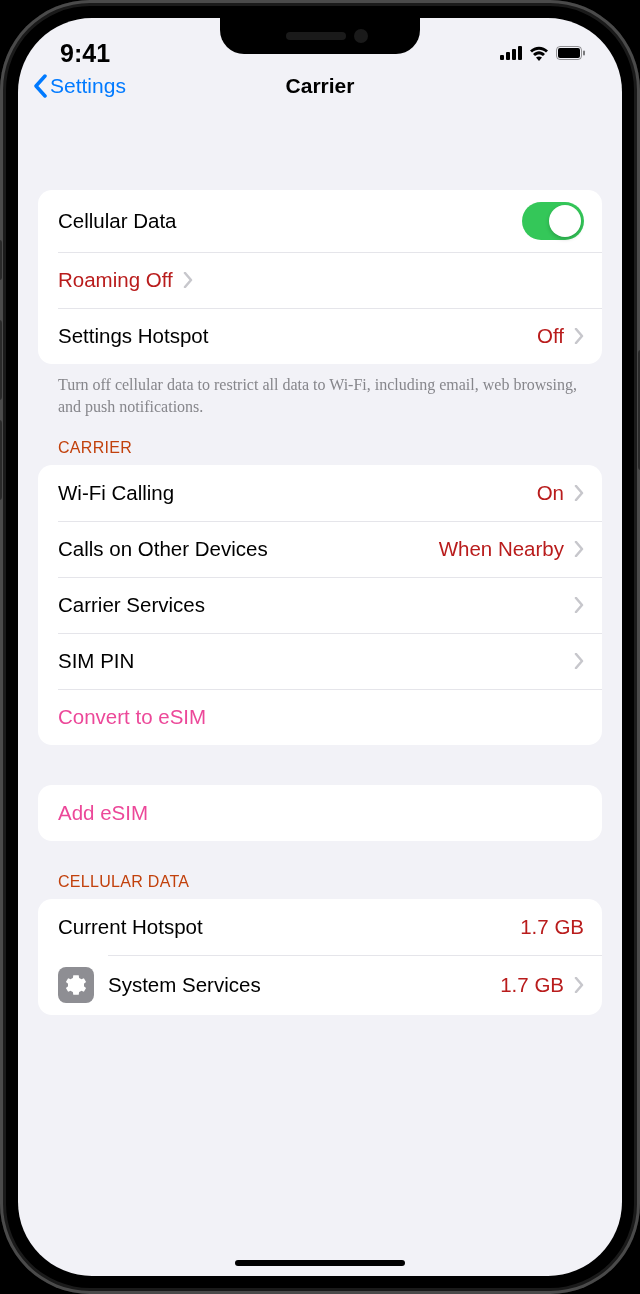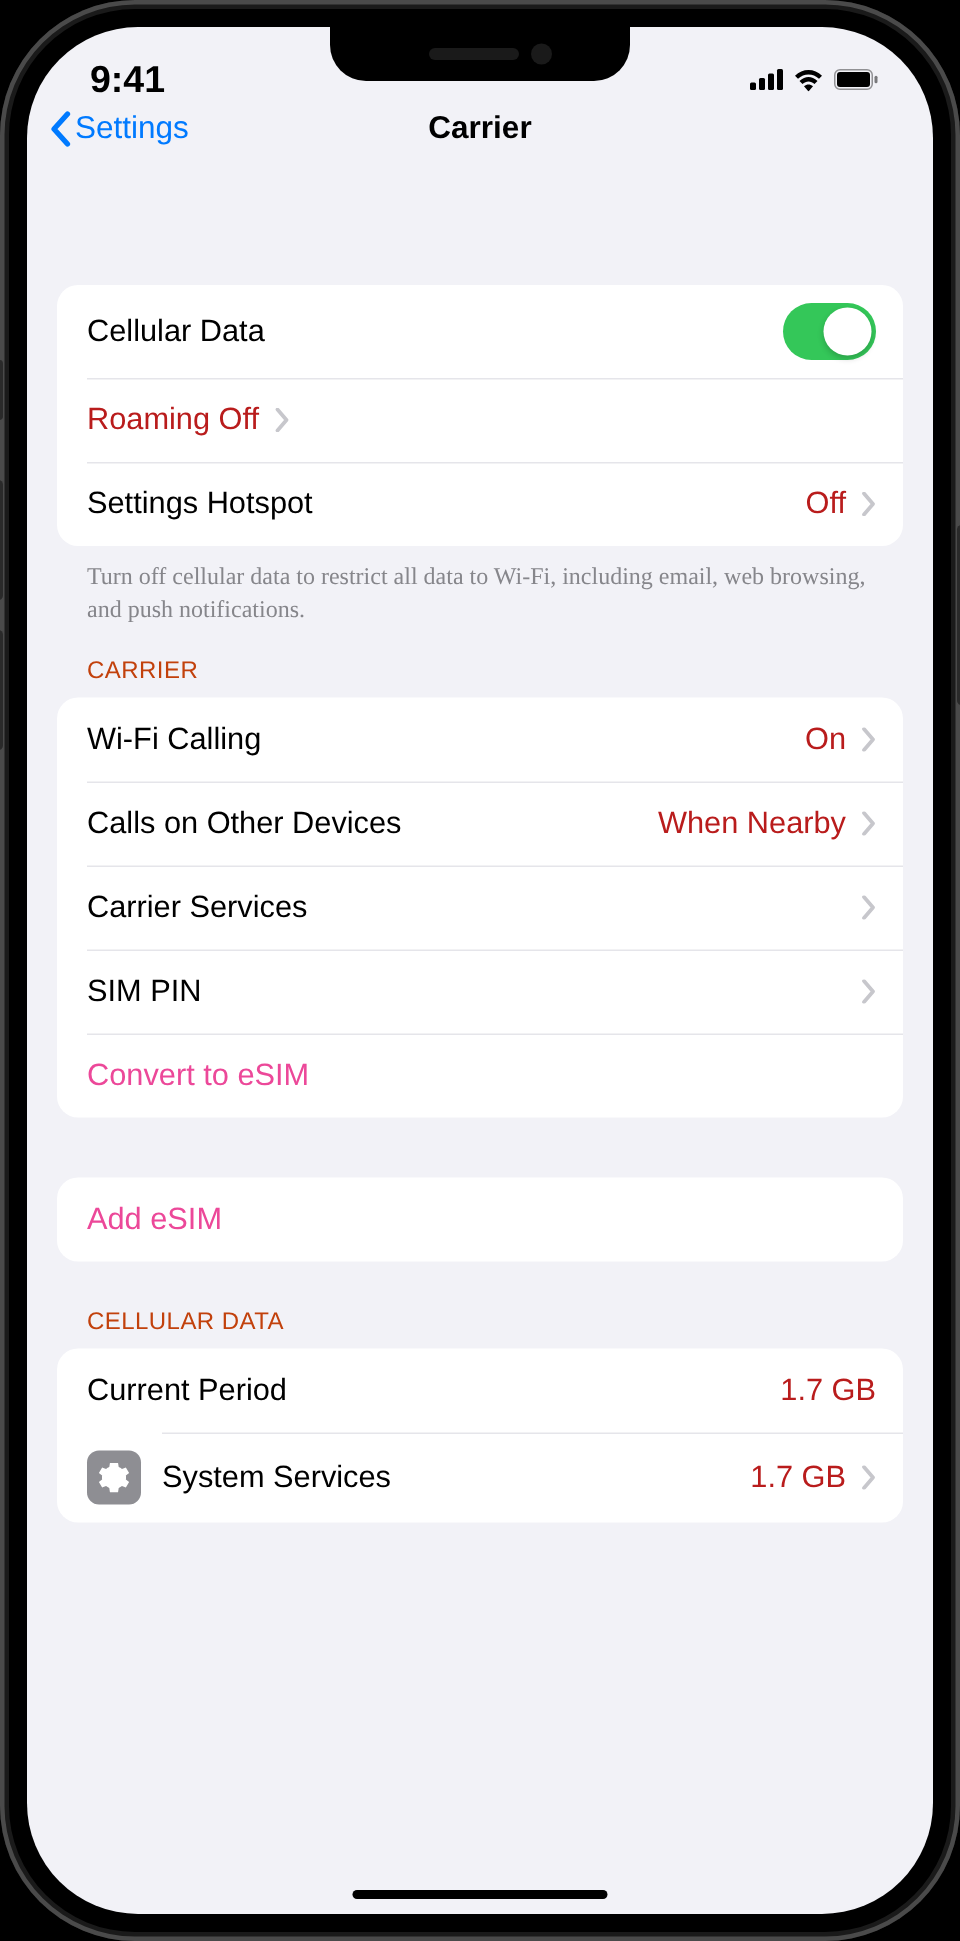--- a/index.html
+++ b/index.html
@@ -311,21 +311,21 @@
 
       <div class="group tight">
         <div class="row">
           <span class="row-link">Add eSIM</span>
         </div>
       </div>
 
       <div class="section-header">Cellular Data</div>
       <div class="group" style="margin-top:0">
         <div class="row">
-          <span class="row-label">Current Period</span>
+          <span class="row-label">Current Hotspot</span>
           <span class="row-value" style="margin-right:0">1.7 GB</span>
         </div>
         <div class="row with-icon">
           <div class="app-icon">
             <svg width="26" height="26" viewBox="0 0 24 24">
                 <path fill="#fff" d="M12 8a4 4 0 100 8 4 4 0 000-8zm7.4 4c0-.4 0-.8-.1-1.2l2-1.6-2-3.4-2.4.9c-.6-.5-1.3-.9-2-1.2L14.5 3h-5l-.4 2.5c-.7.3-1.4.7-2 1.2l-2.4-.9-2 3.4 2 1.6c-.1.4-.1.8-.1 1.2s0 .8.1 1.2l-2 1.6 2 3.4 2.4-.9c.6.5 1.3.9 2 1.2l.4 2.5h5l.4-2.5c.7-.3 1.4-.7 2-1.2l2.4.9 2-3.4-2-1.6c.1-.4.1-.8.1-1.2z"></path>
               </svg>
           </div>
           <span class="row-label">System Services</span>
           <span class="row-value">1.7 GB</span>

